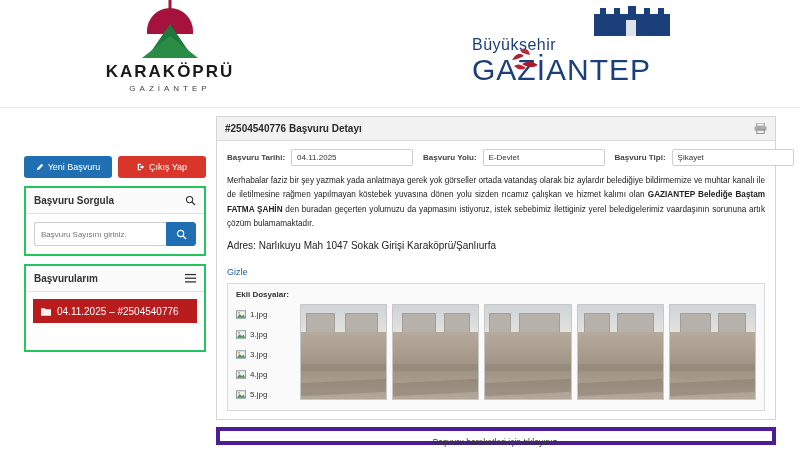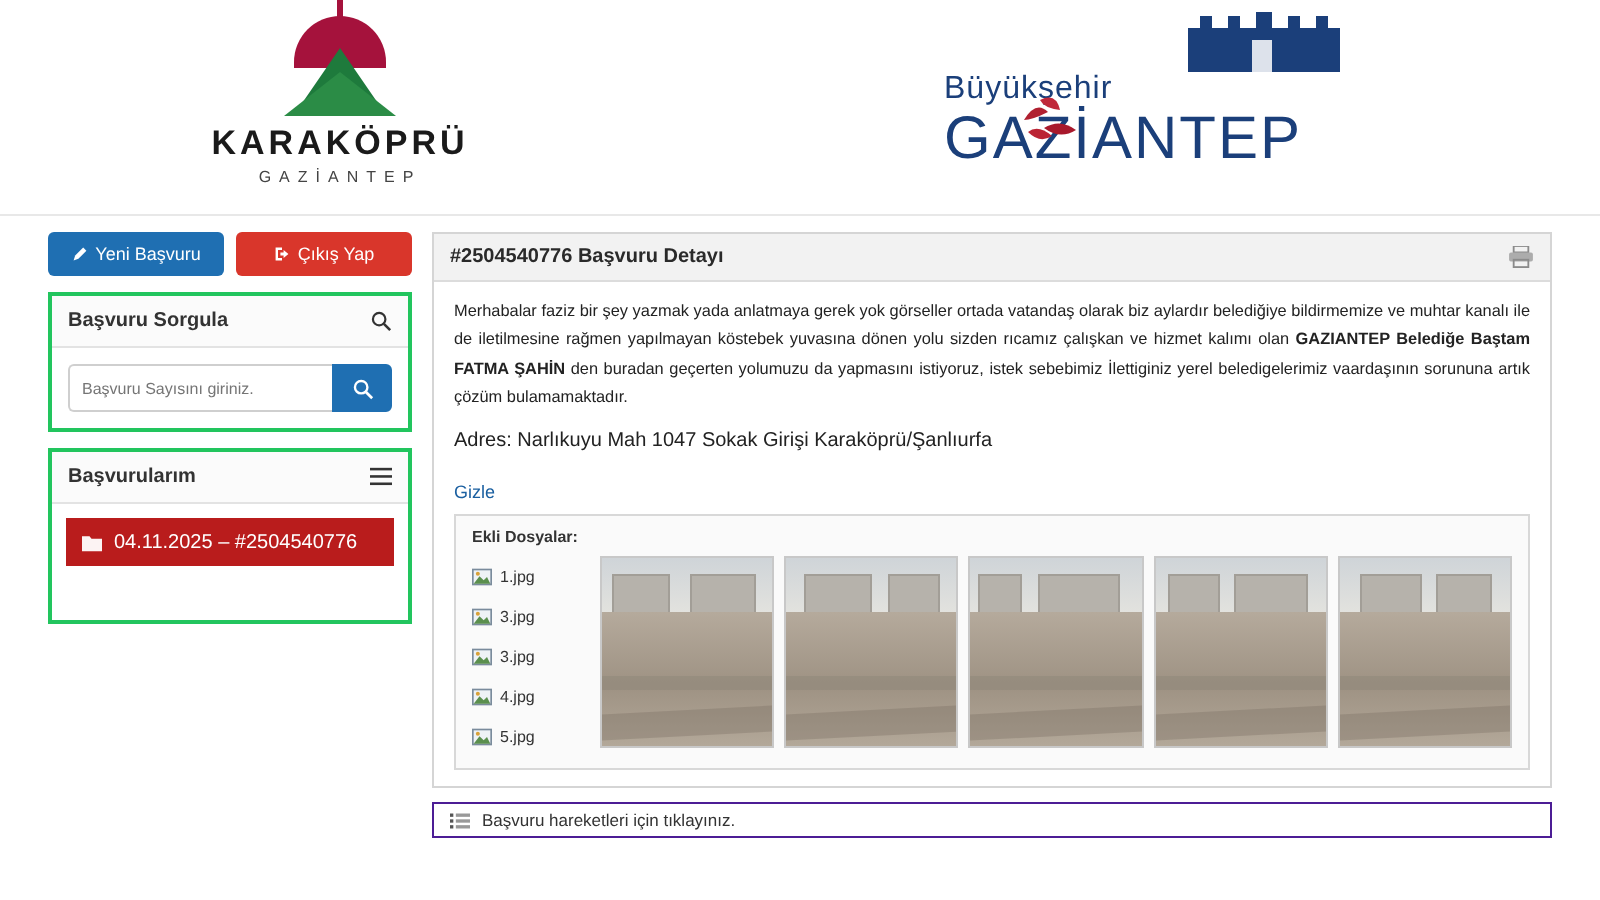--- a/index.html
+++ b/index.html
@@ -93,21 +93,21 @@
   
   .body {
     position: relative;
     padding: 8px 24px 0 24px;
     display: flex;
     gap: 10px;
     height: 342px;
   }
 
   
-  .sidebar { width: 182px; flex: 0 0 182px; }
+  .sidebar { width: 182px; flex: 0 0 182px; margin-top: 40px; }
   .btn-row { display: flex; gap: 6px; margin-bottom: 8px; }
   .btn {
     flex: 1;
     height: 22px;
     border-radius: 3px;
     color: #fff;
     font-size: 9px;
     display: flex; align-items: center; justify-content: center;
     gap: 4px;
     border: none;
@@ -287,29 +287,30 @@
     position: absolute; bottom: 6%; left: -10%; width: 120%; height: 14%;
     background: rgba(120,110,98,.35);
     transform: rotate(-3deg);
   }
   .thumb .rubble {
     position: absolute; bottom: 30%; left: 0; right: 0; height: 8%;
     background: rgba(140,132,120,.45);
   }
 
   .foot-panel {
-    border: 1px solid #4c1d95;
+    border: 4px solid #4c1d95;
     background: #fff;
     height: 18px;
     display: flex; align-items: center;
     gap: 6px;
     padding: 0 8px;
     font-size: 8.5px;
     color: #333;
     cursor: pointer;
+    flex-direction: column;
   }
   .printer { opacity: .65; }
 </style>
 </head>
 <body>
 
 <div class="page">
 
   <div class="header">
 
@@ -406,20 +407,34 @@
         <div class="panel-head">
           <span>#2504540776 Başvuru Detayı</span>
           <svg class="printer" width="13" height="11" viewBox="0 0 14 12">
             <rect x="3" y="0" width="8" height="3.5" fill="none" stroke="#555" stroke-width="1"></rect>
             <rect x="0.5" y="3.5" width="13" height="5" rx="1" fill="#888"></rect>
             <rect x="3" y="7.5" width="8" height="4" fill="none" stroke="#555" stroke-width="1"></rect>
           </svg>
         </div>
         <div class="panel-body">
 
+          <div class="meta-row">
+            <div class="meta-field">
+              <span class="meta-label">Başvuru Tarihi:</span>
+              <input class="meta-input" type="text" readonly="" value="04.11.2025" style="">
+            </div>
+            <div class="meta-field">
+              <span class="meta-label">Başvuru Yolu:</span>
+              <input class="meta-input" type="text" readonly="" value="E-Devlet" style="">
+            </div>
+            <div class="meta-field">
+              <span class="meta-label">Başvuru Tipi:</span>
+              <input class="meta-input" type="text" readonly="" value="Şikayet" style="">
+            </div>
+          </div>
 
           <div class="desc"><span>Merhabalar faziz bir şey yazmak yada anlatmaya gerek yok görseller ortada vatandaş olarak biz aylardır belediğiye bildirmemize ve muhtar kanalı ile de iletilmesine rağmen yapılmayan köstebek yuvasına dönen yolu sizden rıcamız çalışkan ve hizmet kalımı olan </span><b>GAZIANTEP Belediğe Baştam FATMA ŞAHİN</b><span> den buradan geçerten yolumuzu da yapmasını istiyoruz, istek sebebimiz İlettiginiz yerel beledigelerimiz vaardaşının sorununa artık çözüm bulamamaktadır.</span></div>
 
           <div class="addr">Adres: Narlıkuyu Mah 1047 Sokak Girişi Karaköprü/Şanlıurfa</div>
 
           <a class="hide-link" href="#">Gizle</a>
 
           <div class="files-box">
             <div class="files-title">Ekli Dosyalar:</div>
             <div class="files-wrap">

